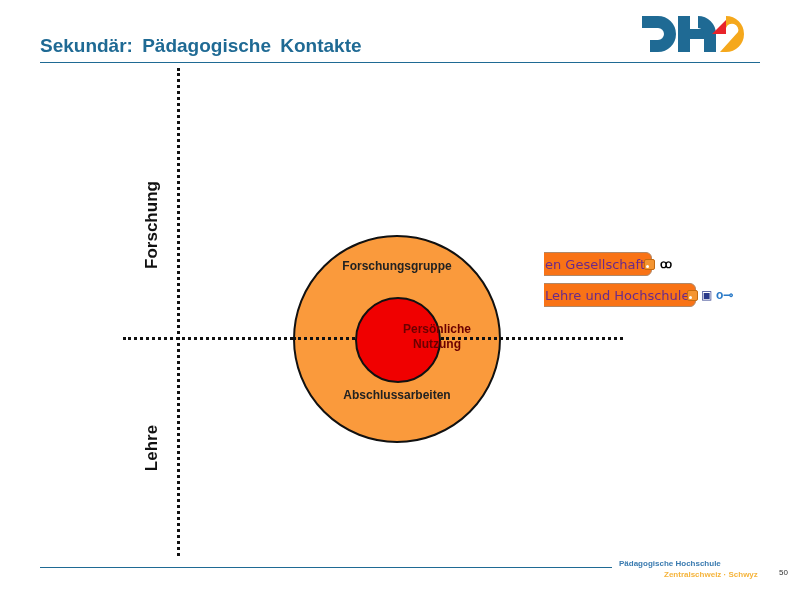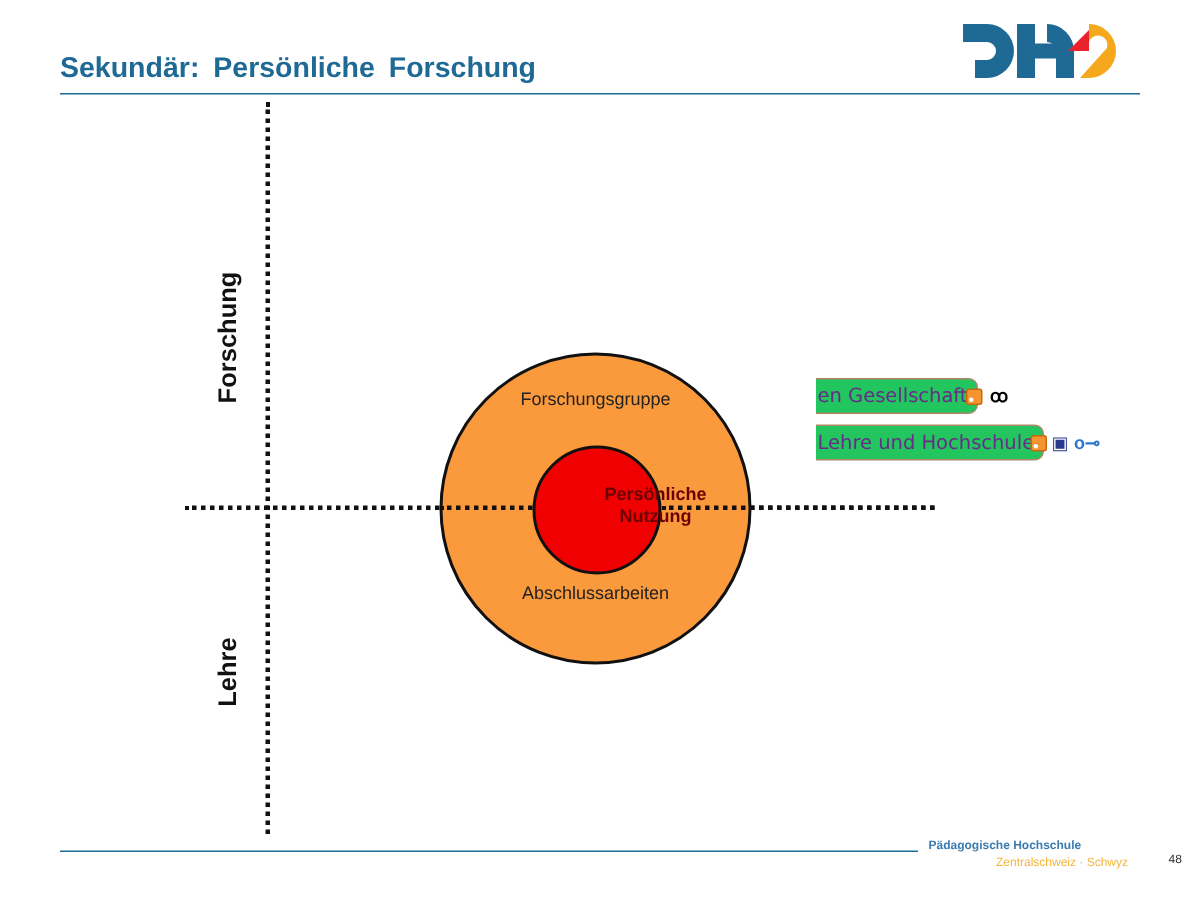--- a/index.html
+++ b/index.html
@@ -5,36 +5,36 @@
   html, body { margin:0; padding:0; }
   body { width:800px; height:600px; position:relative; background:#ffffff; overflow:hidden; font-family:"Liberation Sans", sans-serif; }
   .title { position:absolute; left:40px; top:35px; font-size:19px; font-weight:bold; color:#1f6a94; word-spacing:4px; }
   .title-rule { position:absolute; left:40px; top:62px; width:720px; height:1px; background:#1f6a94; }
   .logo { position:absolute; left:640px; top:10px; width:125px; height:48px; }
   .vline { position:absolute; left:177px; top:68px; height:488px; border-left:3px dotted #111; }
   .hline { position:absolute; left:123px; top:337px; width:500px; border-top:3px dotted #111; }
   .axis-label { position:absolute; font-size:17px; font-weight:bold; color:#111; transform:rotate(-90deg); transform-origin:center; white-space:nowrap; }
   .outer { position:absolute; left:293px; top:235px; width:208px; height:208px; border-radius:50%; background:#fa9a3c; border:2px solid #111; box-sizing:border-box; }
   .inner { position:absolute; left:355px; top:297px; width:86px; height:86px; border-radius:50%; background:#f00000; border:2px solid #111; box-sizing:border-box; }
-  .ctext { position:absolute; text-align:center; font-size:12px; font-weight:normal; color:#222; line-height:15px; width:200px; }
+  .ctext { position:absolute; text-align:center; font-size:12px; font-weight:bold; color:#222; line-height:15px; width:200px; }
   .inner-text { position:absolute; left:355px; top:322px; width:86px; text-align:center; font-size:12px; font-weight:bold; color:#6b0000; line-height:15px;padding-left:39px; }
   .crop { position:absolute; left:544px; top:250px; width:200px; height:60px; overflow:hidden; }
-  .pill { position:absolute; background:#22c55e; border:1px solid #b08868; border-radius:6px; color:#6a2a8a; font-family:"DejaVu Sans", sans-serif; font-size:13px; height:24px; line-height:24px; padding:0 6px; white-space:nowrap; box-sizing:border-box; }
+  .pill { position:absolute; background:#f97316; border:1px solid #b08868; border-radius:6px; color:#6a2a8a; font-family:"DejaVu Sans", sans-serif; font-size:13px; height:24px; line-height:24px; padding:0 6px; white-space:nowrap; box-sizing:border-box; }
   .rss { position:absolute; width:11px; height:11px; background:#f49531; border:1px solid #c46a10; border-radius:2px; box-sizing:border-box; }
   .rss::after { content:""; position:absolute; left:1px; bottom:1px; width:3px; height:3px; background:#fff; border-radius:50%; }
   .ico { position:absolute; font-size:12px; line-height:12px; }
   .footer-rule { position:absolute; left:40px; top:567px; width:572px; height:1px; background:#1f6a94; }
   .footer1 { position:absolute; left:619px; top:559px; font-size:8px; font-weight:bold; color:#3a7bb0; }
-  .footer2 { position:absolute; left:664px; top:570px; font-size:8px; font-weight:normal; color:#f5b43c; }
+  .footer2 { position:absolute; left:664px; top:570px; font-size:8px; font-weight:bold; color:#f5b43c; }
   .pagenum { position:absolute; left:779px; top:568px; font-size:8px; color:#333; }
 </style>
 </head>
 <body>
 
-<div class="title">Sekundär:  Persönliche  Forschung</div>
+<div class="title">Sekundär:  Pädagogische  Kontakte</div>
 <div class="title-rule"></div>
 
 <svg class="logo" viewBox="0 0 125 48">
   <path d="M2 6 H18 A18 18 0 0 1 18 42 H10 V30 H18 A6 6 0 0 0 18 18 H2 Z" fill="#1f6a94"></path>
   <rect x="38" y="6" width="12" height="36" fill="#1f6a94"></rect>
   <rect x="44" y="19" width="20" height="10" fill="#1f6a94"></rect>
   <path d="M58 6 A18 18 0 0 1 76 24 V42 H64 V24 A6 6 0 0 0 58 18 Z" fill="#1f6a94"></path>
   <polygon points="72,24 86,10 86,24" fill="#e8232a"></polygon>
   <path d="M86 6 A18 18 0 1 1 86 42 L80 42 L98 22 A6 6 0 0 0 86 18 Z" fill="#f5a81c"></path>
 </svg>
@@ -72,13 +72,13 @@
     <span>Lehre und Hochschule</span>
   </div>
   <div class="rss" style="left:143px; top:40px;"></div>
   <div class="ico" style="left:157px; top:39px; color:#2a3a8a;">▣</div>
   <div class="ico" style="left:172px; top:39px; color:#2a7ac8; font-weight:bold;">o⊸</div>
 </div>
 
 <div class="footer-rule"></div>
 <div class="footer1">Pädagogische Hochschule</div>
 <div class="footer2">Zentralschweiz · Schwyz</div>
-<div class="pagenum">48</div>
+<div class="pagenum">50</div>
 
 </body></html>

